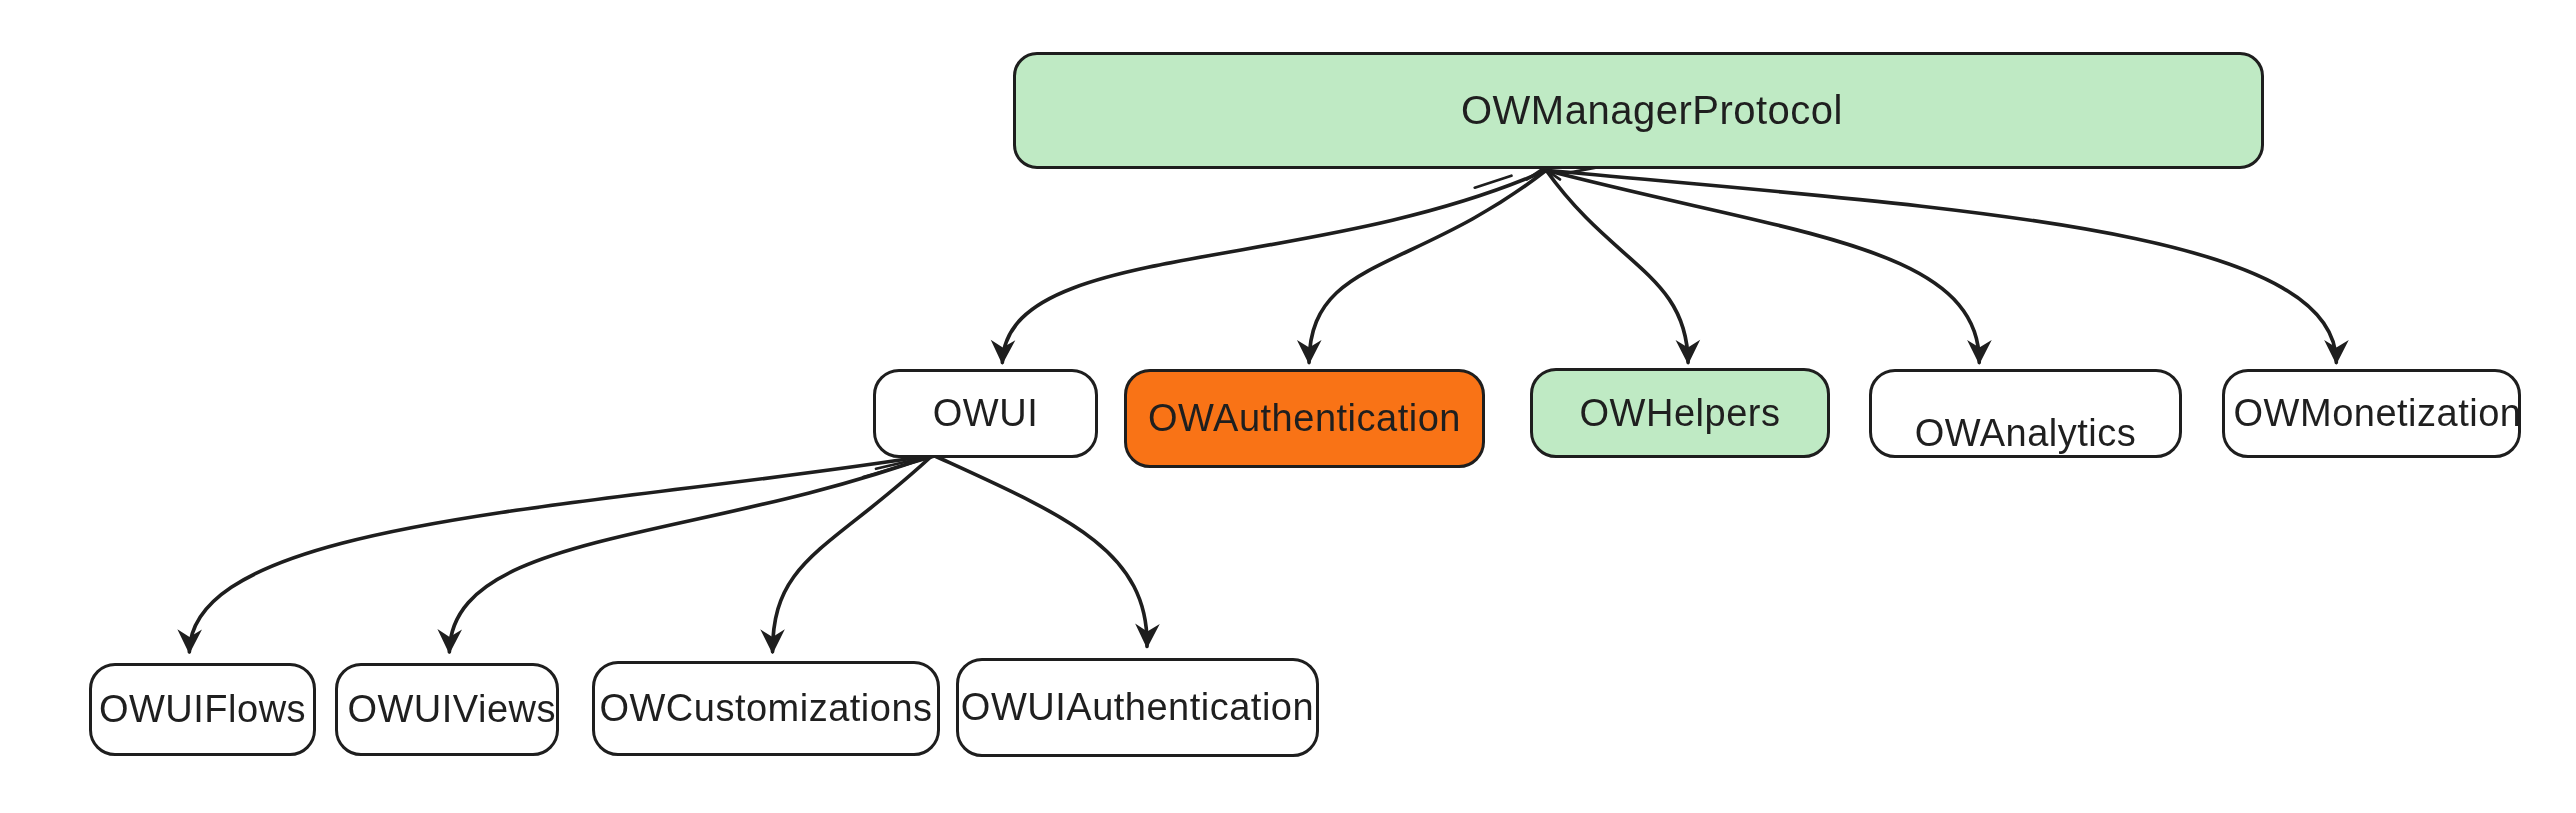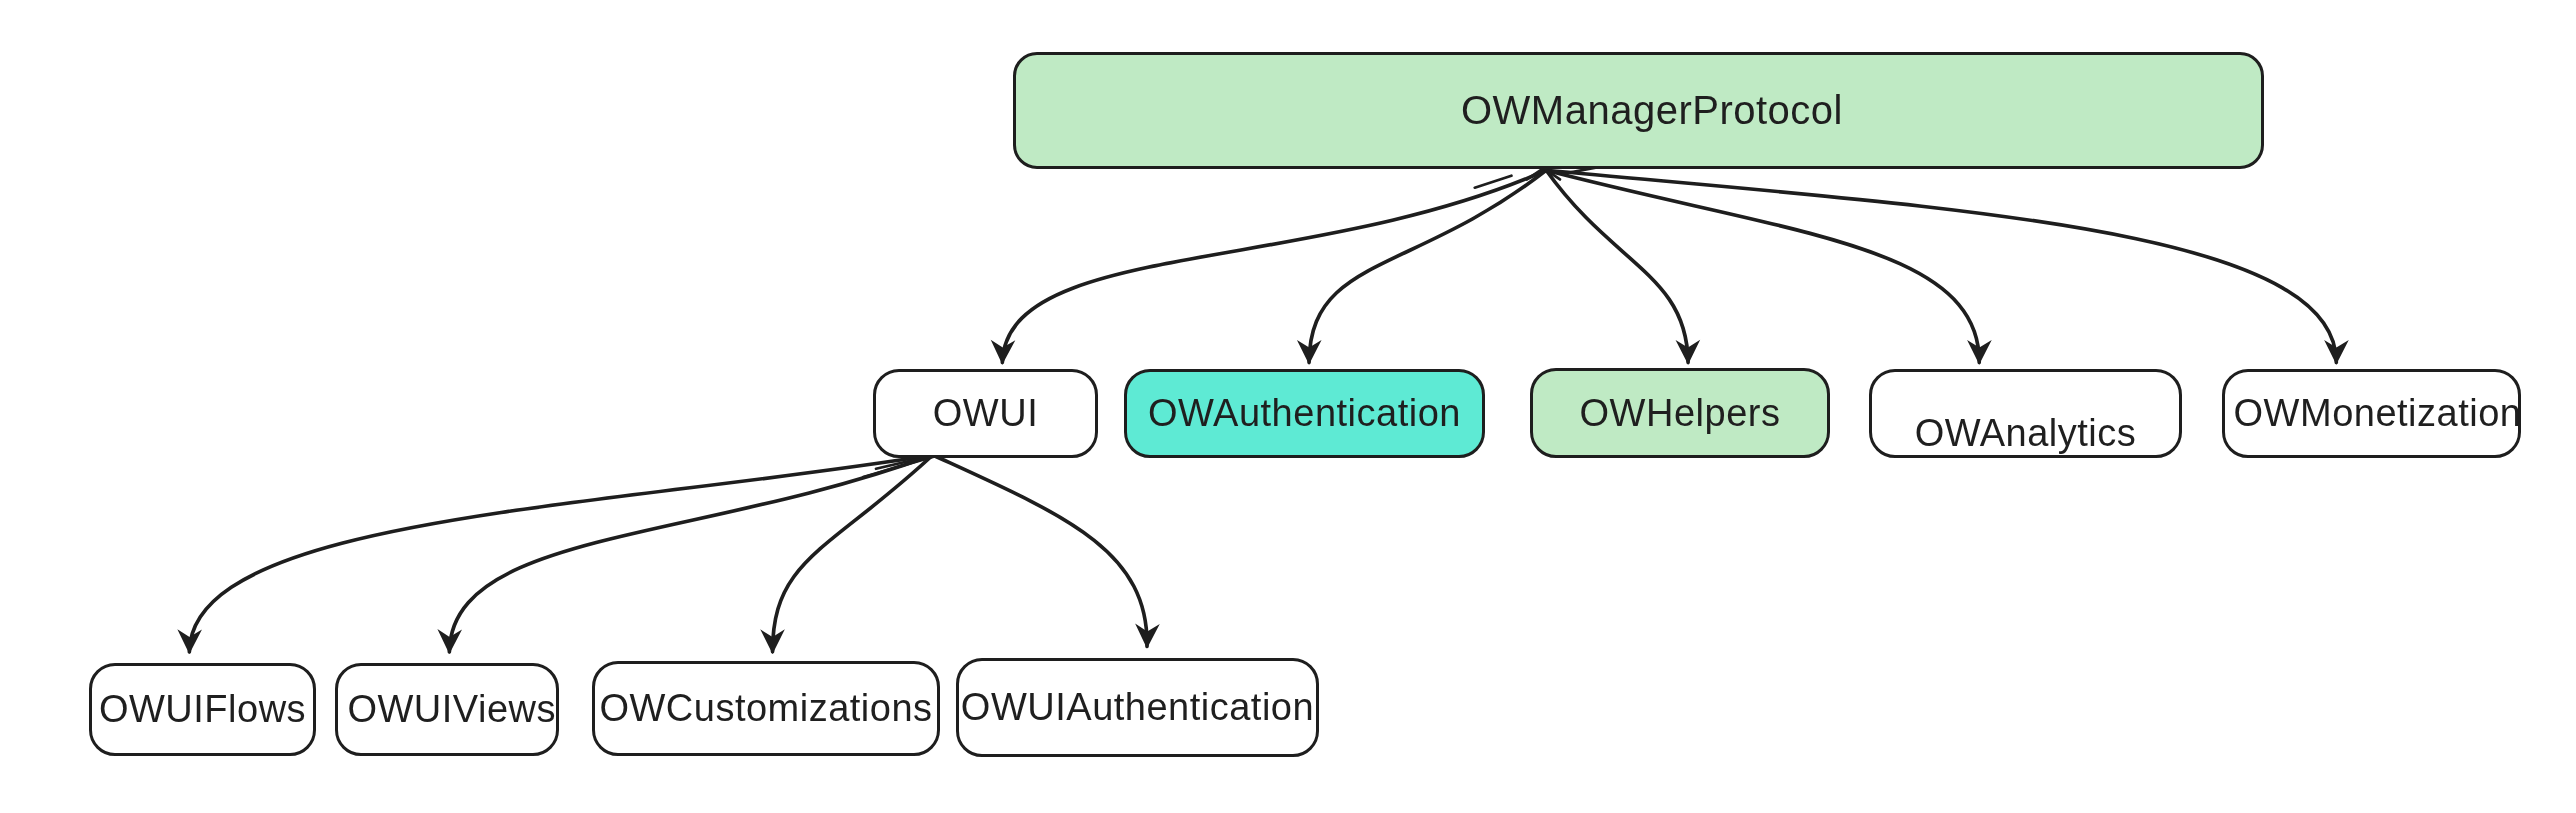--- a/index.html
+++ b/index.html
@@ -64,21 +64,21 @@
     <path class="scribble" d="M942,521 L1036,494 M956,512 L1042,492"></path>
   </svg>
 
   <div class="node node-root" style="left: 1013px; top: 52px; width: 1251px; height: 117px; background: rgb(191, 234, 196); padding-left: 27px;">
     <span>OWManagerProtocol</span>
   </div>
 
   <div class="node" style="left: 873px; top: 369px; width: 225px; height: 89px; background: rgb(255, 255, 255);">
     <span>OWUI</span>
   </div>
-  <div class="node" style="left: 1124px; top: 369px; width: 361px; height: 89px; background: #5eead4;">
+  <div class="node" style="left: 1124px; top: 369px; width: 361px; height: 99px; background: #f97316;">
     <span>OWAuthentication</span>
   </div>
   <div class="node" style="left: 1530px; top: 368px; width: 300px; height: 90px; background: rgb(191, 234, 196);">
     <span>OWHelpers</span>
   </div>
   <div class="node" style="left: 1869px; top: 369px; width: 313px; height: 89px; background: rgb(255, 255, 255); align-items: flex-end;">
     <span>OWAnalytics</span>
   </div>
   <div class="node" style="left: 2222px; top: 369px; width: 299px; height: 89px; background: rgb(255, 255, 255); padding-left: 12px;">
     <span>OWMonetization</span>

